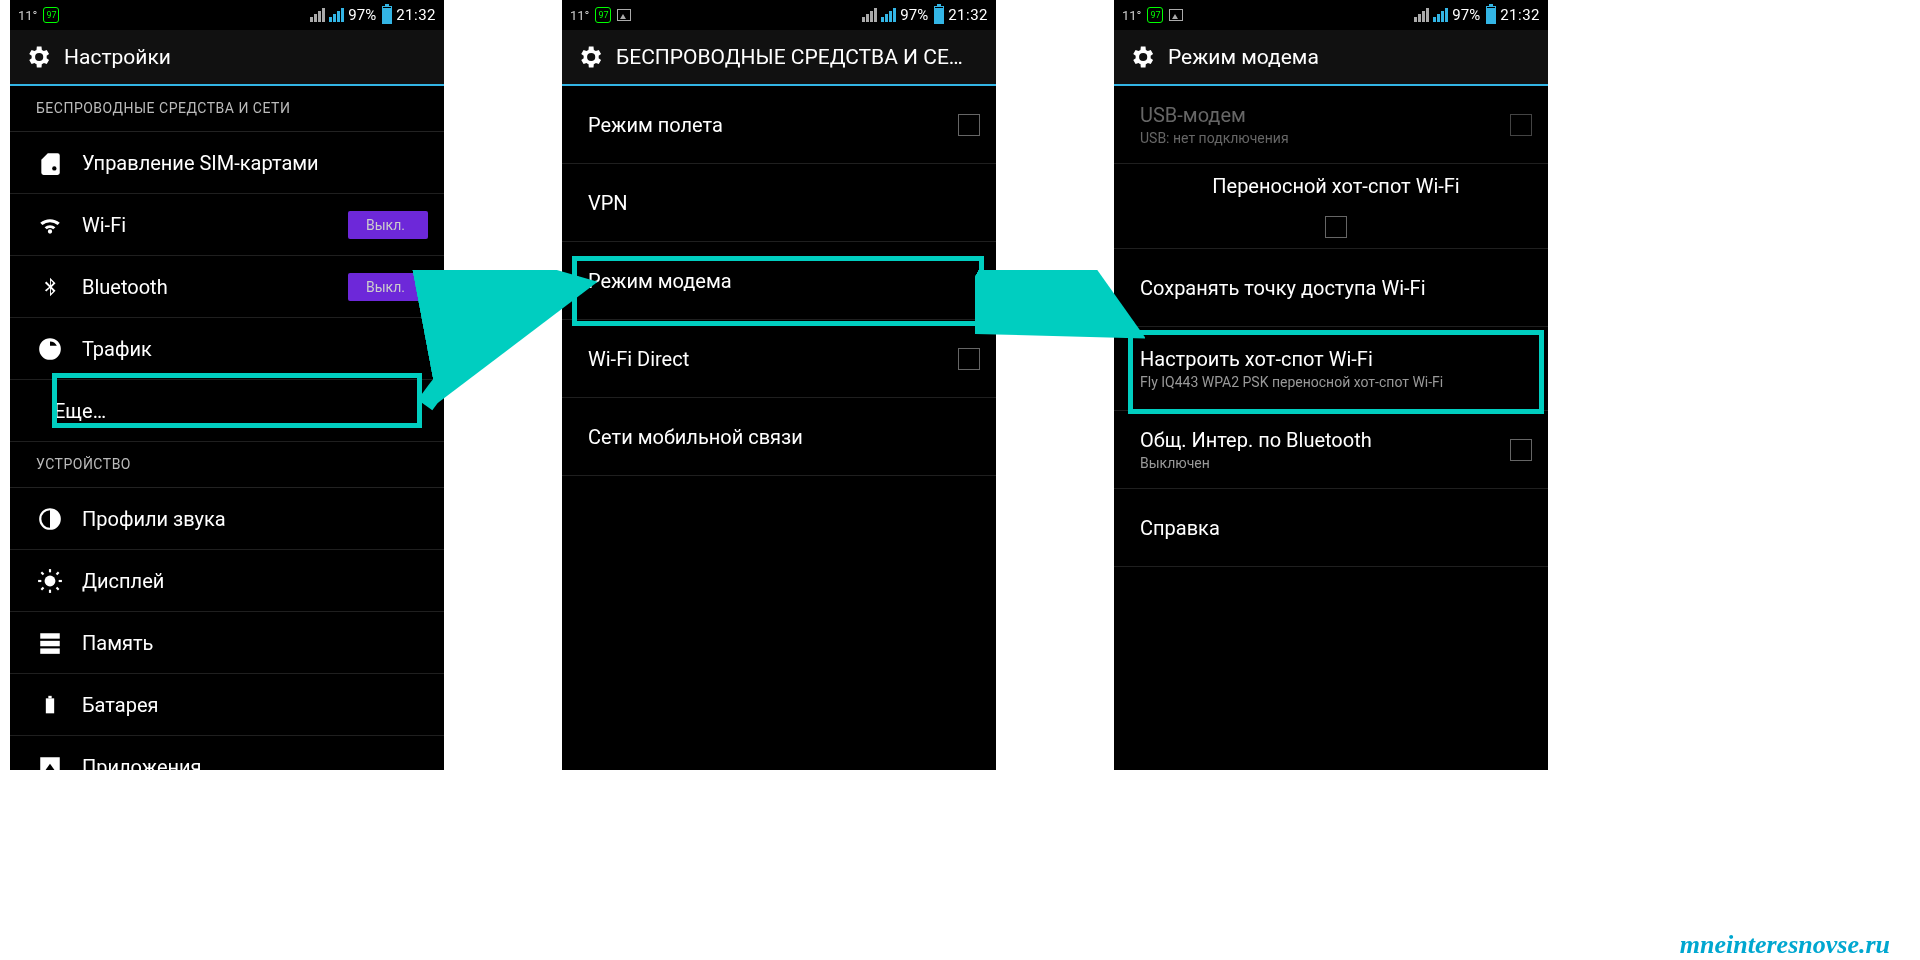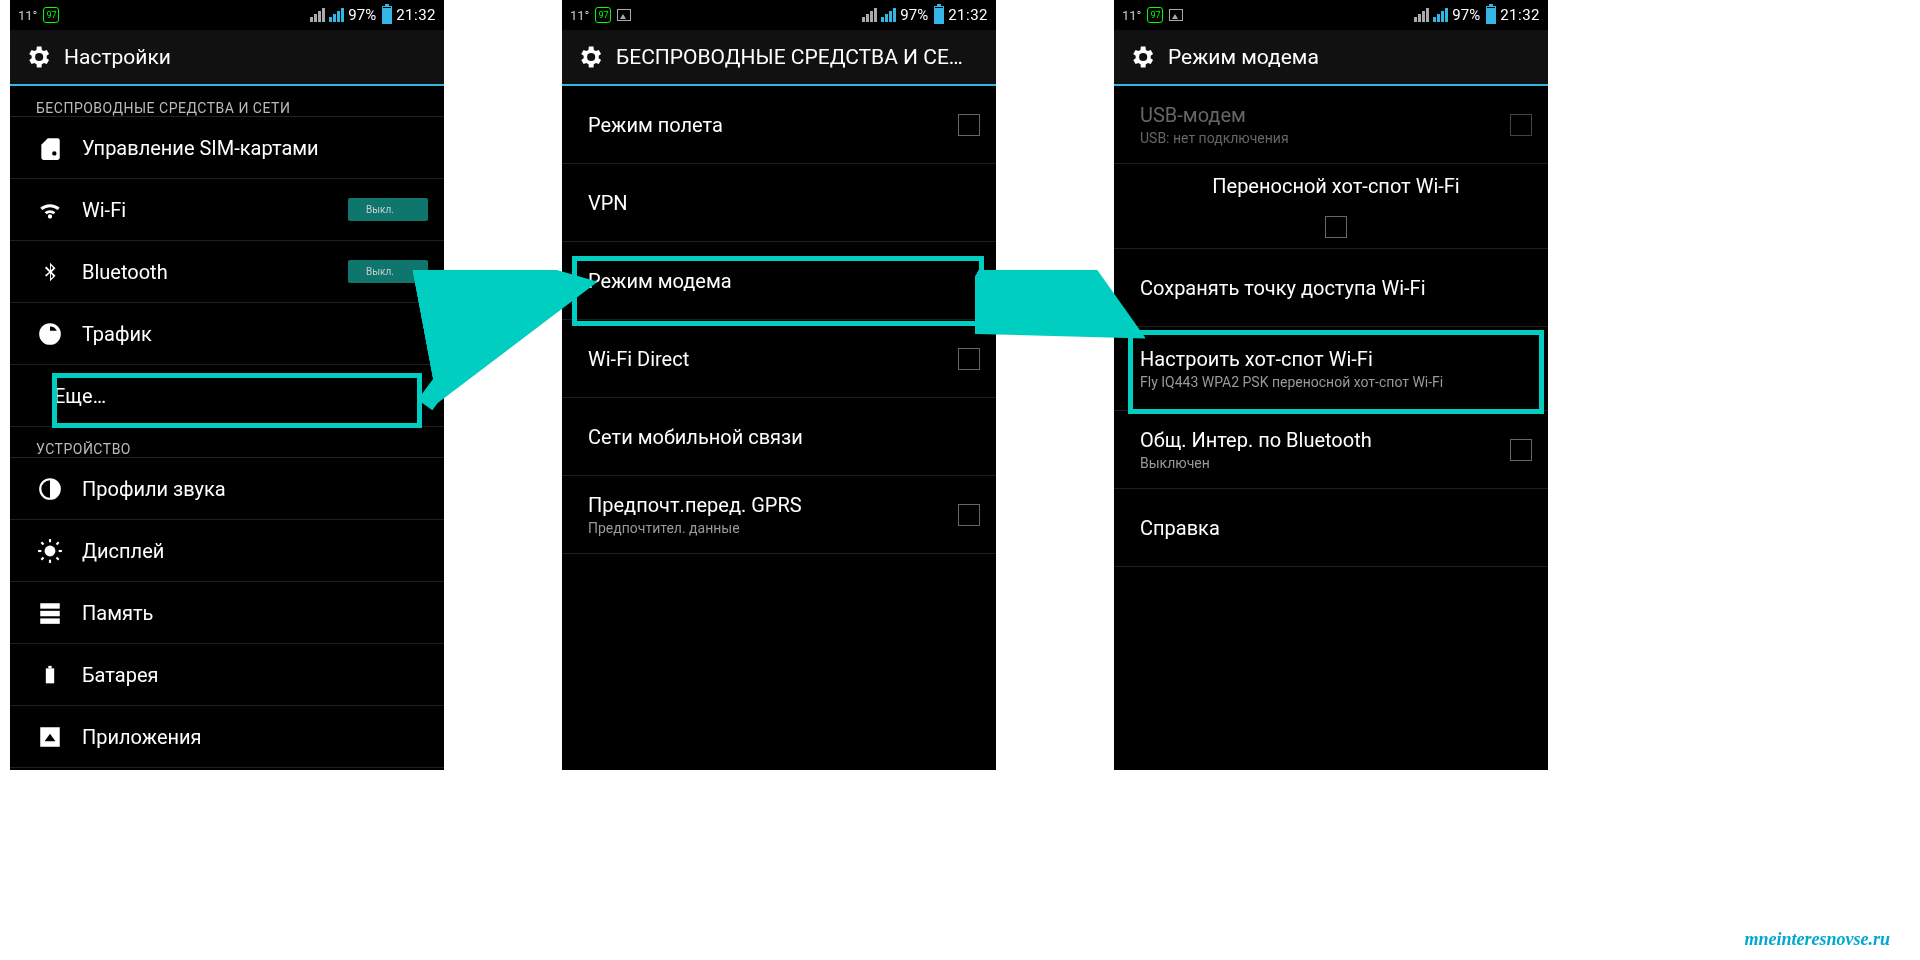--- a/index.html
+++ b/index.html
@@ -62,42 +62,42 @@
     overflow:hidden;
   }
   .gear {
     width:28px;height:28px;position:relative;flex:0 0 28px;
   }
   .gear svg{width:100%;height:100%;}
   .section-h {
     font-size:14px;
     color:#bbb;
     letter-spacing:0.5px;
-    padding:14px 16px 0 26px;
+    padding:14px 16px 15px 26px;
     text-transform:uppercase;
     border-bottom:1px solid #222;
   }
   .row {
     display:flex;
     align-items:center;
     min-height:62px;
     padding:10px 16px 10px 26px;
     border-bottom:1px solid #1f1f1f;
     gap:18px;
     font-size:20px;
   }
   .row.ind { padding-left:44px; }
   .row .ic { width:28px;height:28px;flex:0 0 28px;display:flex;align-items:center;justify-content:center;}
   .row .txt { flex:1; }
   .row .sub { font-size:14px;color:#999;margin-top:3px;}
   .row.disabled .txt, .row.disabled .sub { color:#666; }
   .toggle {
-    background:#0f766e;
+    background:#6d28d9;
     color:#ccc;
-    font-size:10px;
+    font-size:14px;
     padding:6px 18px;
     border-radius:2px;
     min-width:80px;
     text-align:left;
   }
   .chk {
     width:22px;height:22px;border:1.5px solid #666;flex:0 0 22px;
   }
   .chk.disabled{border-color:#444;}
   .hl {
@@ -106,25 +106,25 @@
     pointer-events:none;
     z-index:5;
   }
   .arrow {
     position:absolute;
     z-index:6;
   }
   .watermark {
     position:absolute;
     right:30px;
-    bottom:10px;
+    bottom:0;
     color:#00a7d0;
     font-style:italic;
     font-weight:bold;
-    font-size:18px;
+    font-size:26px;
     font-family: Georgia, serif;
     z-index:20;
   }
 </style>
 </head>
 <body>
 
 <svg width="0" height="0" style="position:absolute">
   <symbol id="gear" viewBox="0 0 24 24">
     <path fill="#fff" d="M19.4 13a7.5 7.5 0 000-2l2.1-1.6-2-3.5-2.5 1a7.3 7.3 0 00-1.7-1L15 3h-4l-.3 2.9a7.3 7.3 0 00-1.7 1l-2.5-1-2 3.5L6.6 11a7.5 7.5 0 000 2l-2.1 1.6 2 3.5 2.5-1a7.3 7.3 0 001.7 1L11 21h4l.3-2.9a7.3 7.3 0 001.7-1l2.5 1 2-3.5zM13 15.5A3.5 3.5 0 1116.5 12 3.5 3.5 0 0113 15.5z"></path>
@@ -310,27 +310,20 @@
   </div>
   <div class="row" style="min-height:78px;">
     <div class="txt">Режим модема</div>
   </div>
   <div class="row" style="min-height:78px;">
     <div class="txt">Wi-Fi Direct</div>
     <div class="chk"></div>
   </div>
   <div class="row" style="min-height:78px;">
     <div class="txt">Сети мобильной связи</div>
-  </div>
-  <div class="row" style="min-height:78px;">
-    <div class="txt">
-      <div>Предпочт.перед. GPRS</div>
-      <div class="sub">Предпочтител. данные</div>
-    </div>
-    <div class="chk"></div>
   </div>
 </div>
 
 <div class="phone" style="left:1114px;top:0;">
   <div class="statusbar">
     <div class="sb-left">
       <span class="temp">11°</span>
       <span class="badge">97</span>
       <span class="gallery-ic"></span>
     </div>

